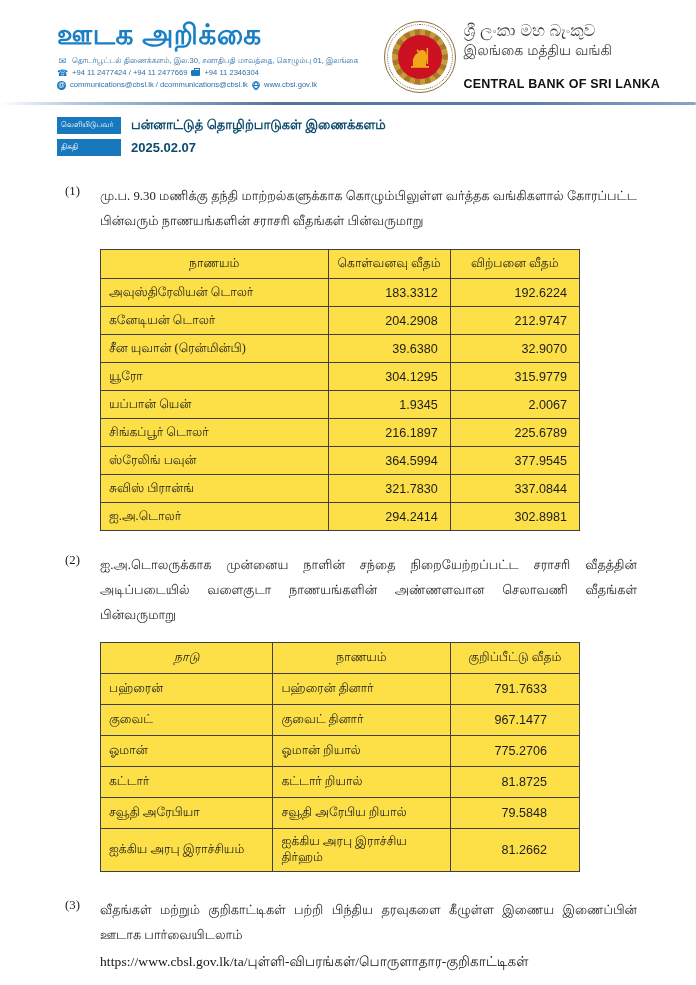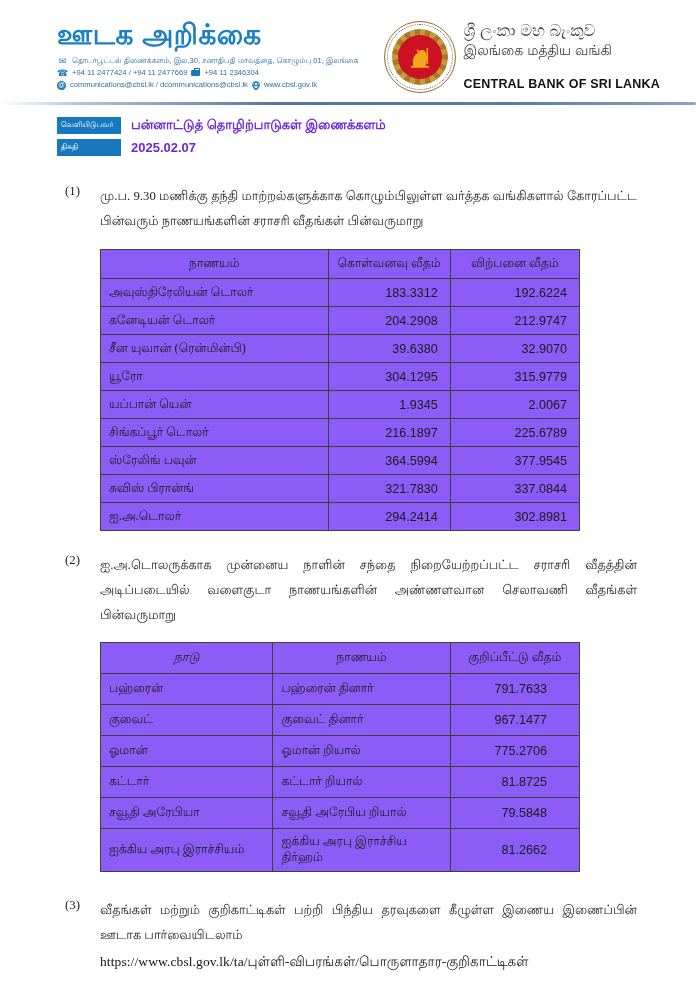--- a/index.html
+++ b/index.html
@@ -29,33 +29,33 @@
   .bank-si { font-family:"Liberation Sans", sans-serif; font-size:16.5px; color:#3d3d3d; line-height:1.25; }
   .bank-ta { font-family:"Liberation Sans", sans-serif; font-size:14px; color:#3d3d3d; line-height:1.3; }
   .bank-en { font-family:"Liberation Sans", sans-serif; font-size:12.5px; font-weight:bold; color:#111; letter-spacing:0.2px; line-height:1.5;margin-top:16px; }
 
   .divider { height:3px; margin-top:2px; background:linear-gradient(to right,#ffffff 0%,#aec3dd 12%,#54749f 40%,#5b7dab 75%,#8ba3c5 100%); border-radius:2px; }
 
   
   .meta { margin:12px 0 0 57px; }
   .meta-row { display:flex; align-items:center; margin-bottom:5px; }
   .meta-badge { width:64px; min-height:17px; background:#1878be; color:#fff; font-family:"Liberation Sans",sans-serif; font-size:7.5px; display:flex; align-items:center; padding:2px 4px; }
-  .meta-val { margin-left:10px; font-family:"Liberation Sans",sans-serif; font-weight:bold; font-size:13px; color:#6d28d9; }
+  .meta-val { margin-left:10px; font-family:"Liberation Sans",sans-serif; font-weight:bold; font-size:13px; color:#0c4a6e; }
 
   
   .section { display:flex; margin:0 59px 0 65px; }
   .sec-num { width:35px; flex:0 0 35px; font-size:12.8px; }
   .sec-text { flex:1; font-size:12.8px; line-height:1.95; text-align:justify; }
   .s1 { margin-top:28px; }
   .s2 { margin-top:22px; }
   .s3 { margin-top:26px; }
   .url-line { margin:6px 59px 0 100px; font-size:13.5px; letter-spacing:0.1px; color:#141414; }
 
   
-  table { border-collapse:collapse; table-layout:fixed; margin-left:100px; width:480px; background:#8b5cf6; }
+  table { border-collapse:collapse; table-layout:fixed; margin-left:100px; width:480px; background:#fde047; }
   .t1 { margin-top:16px; }
   .t2 { margin-top:14px; }
   th, td { border:1px solid #3f3f3f; font-size:12.3px; font-weight:normal; }
   th { text-align:center; padding:6px 4px; height:28px; }
   td { padding:5px 8px; height:28px; }
   .t2 th, .t2 td { height:31px; }
   td.al-left { text-align:left; }
   td.al-right { text-align:right; font-family:"Liberation Sans",sans-serif; font-size:12.6px; }
   .t1 td.al-right { padding-right:12px;padding-left:30px; }
   .t2 td.al-right { padding-right:32px; }

